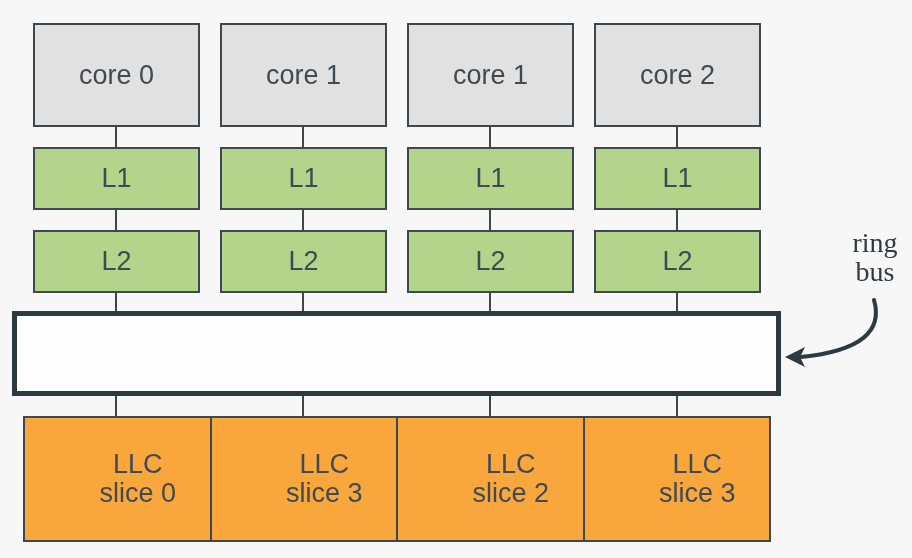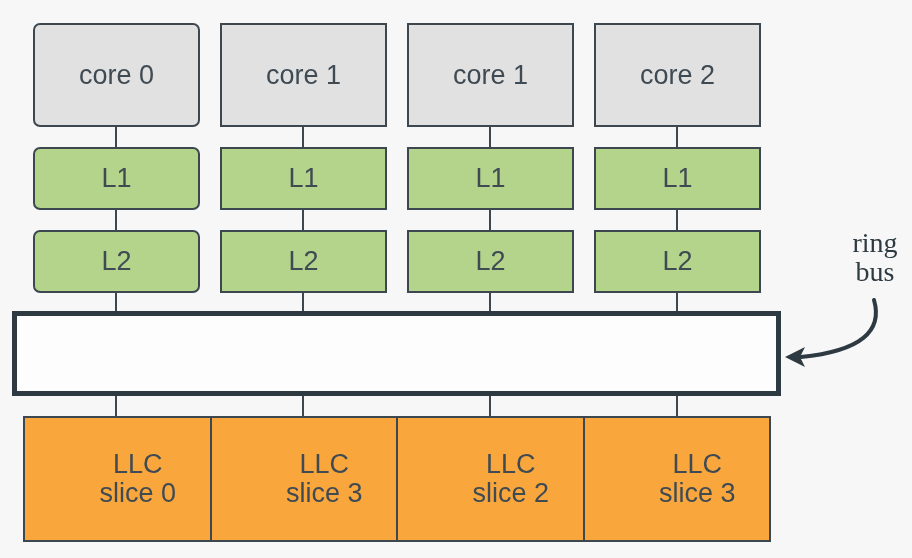--- a/index.html
+++ b/index.html
@@ -18,21 +18,21 @@
     border: 2px solid var(--outline, #3d4750);
     display: flex;
     align-items: center;
     justify-content: center;
     font-size: 27px;
   }
   .core  { background: var(--core-fill, #e1e1e1); }
   .cache { background: var(--cache-fill, #b4d38b); }
 
   
-  .c0 { left: 33px;  width: 167px; border-radius: 7px; }
+  .c0 { left: 33px;  width: 167px; }
   .c1 { left: 220px; width: 167px; }
   .c2 { left: 407px; width: 167px; }
   .c3 { left: 594px; width: 167px; }
 
   
   .row-core { top: 23px;  height: 104px; }
   .row-l1   { top: 147px; height: 63px;  }
   .row-l2   { top: 230px; height: 63px;  }
 
   

